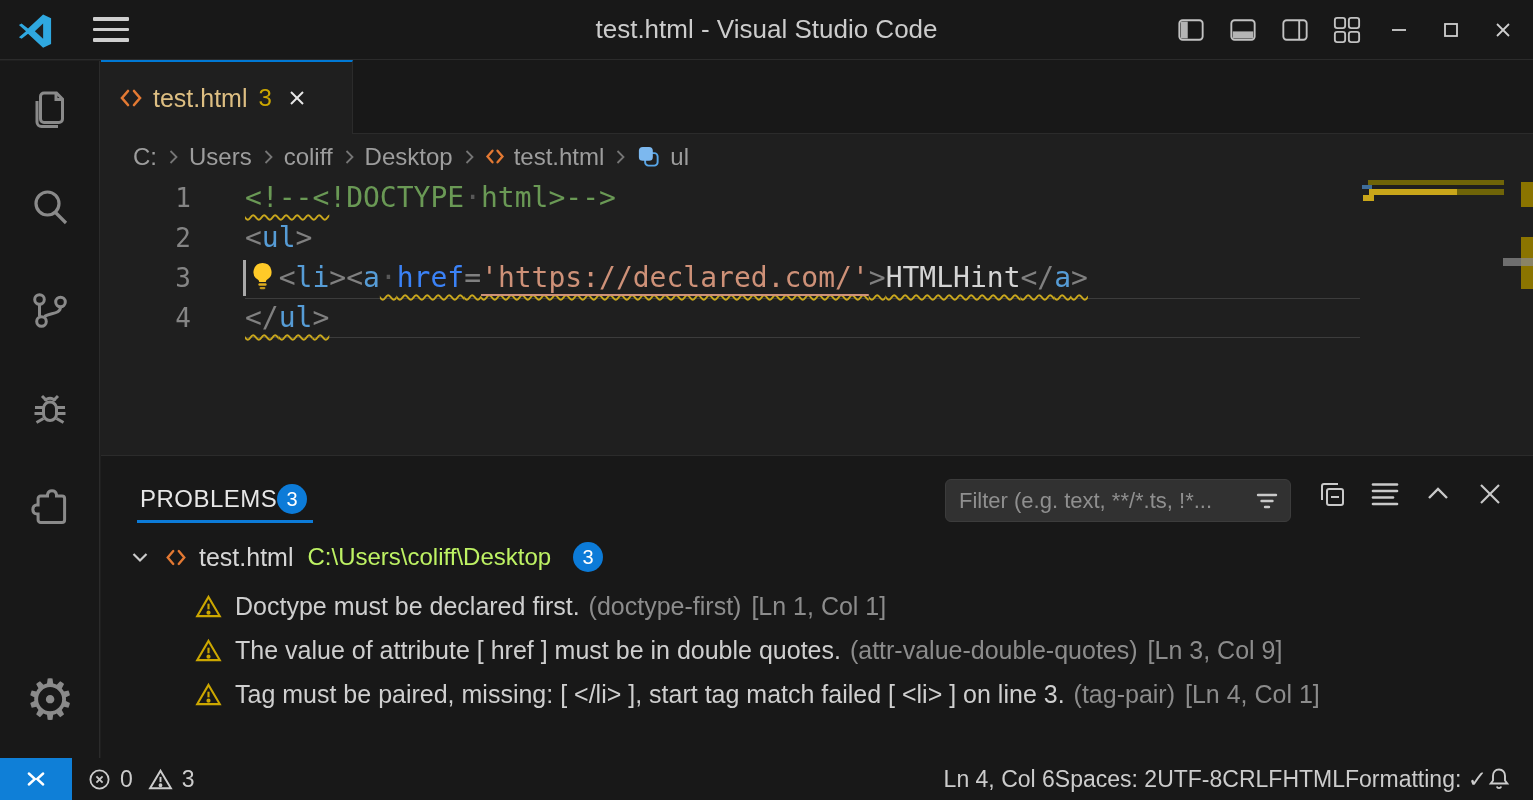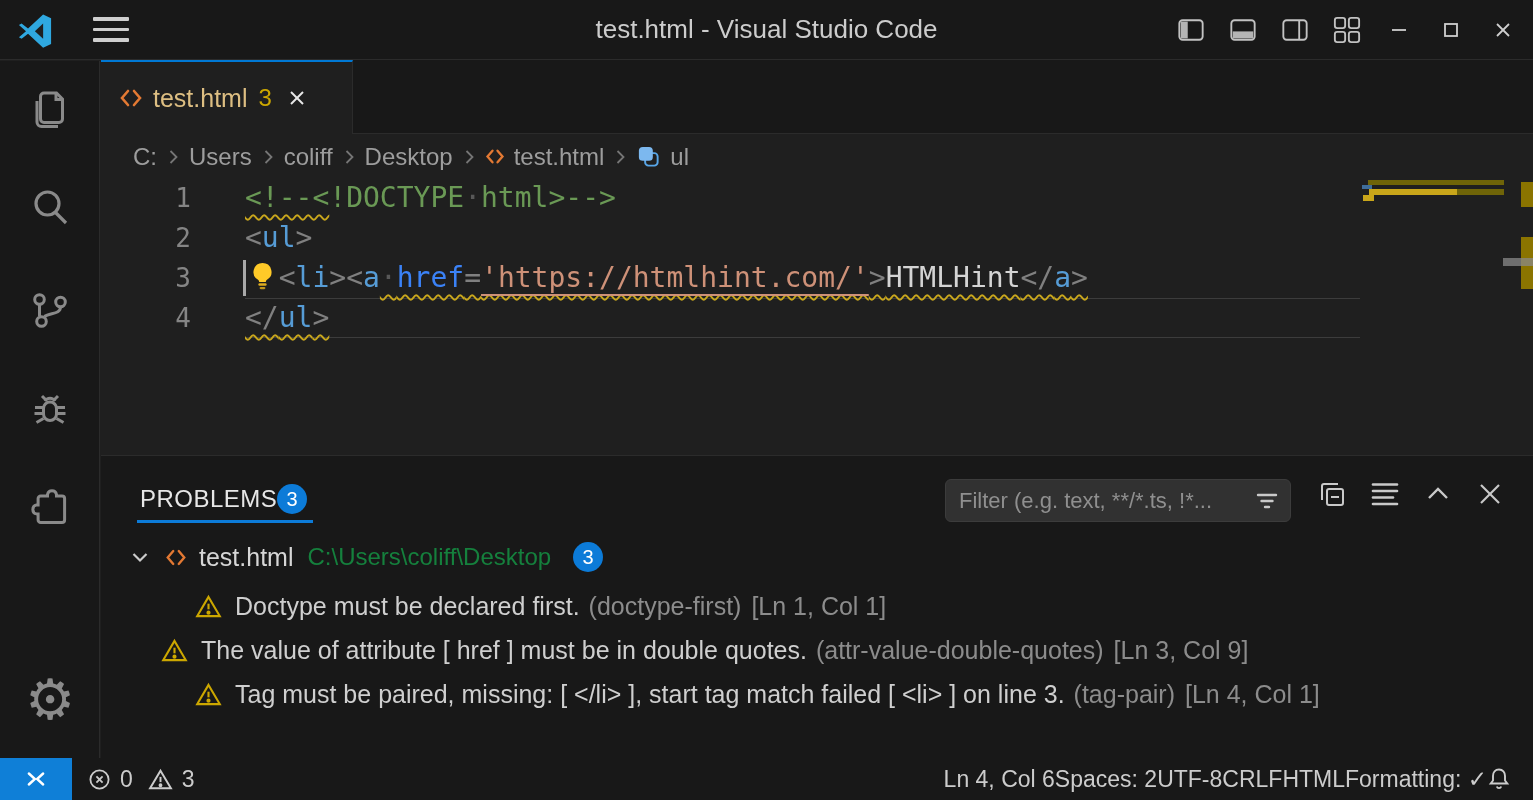--- a/index.html
+++ b/index.html
@@ -68,24 +68,24 @@
   .ptab-underline{ position:absolute; left:36px; top:64px; width:176px; height:3px; background:#0c7bd8; }
   .filterbox{ position:absolute; left:844px; top:23px; width:346px; height:43px; background:#313131;
               border:1px solid #3c3c3c; border-radius:6px; display:flex; align-items:center; padding:0 12px 0 13px; }
   .filterbox input{ flex:1; background:transparent; border:none; outline:none; color:#cccccc;
                     font-size:22px; font-family:"Liberation Sans",sans-serif; min-width:0; }
   .filterbox input::placeholder{ color:#8f8f8f; }
   .panel-icons{ position:absolute; right:30px; top:24px; display:flex; align-items:center; gap:25px; }
   .prow{ position:absolute; left:0; right:0; display:flex; align-items:center; font-size:25px; cursor:pointer; }
   .prow-file{ top:78px; height:46px; padding-left:28px; }
   .prow-w1{ top:128px; height:44px; padding-left:94px; }
-  .prow-w2{ top:172px; height:44px; padding-left:60px;text-align:right; }
+  .prow-w2{ top:172px; height:44px; padding-left:94px;text-align:right; }
   .prow-w3{ top:216px; height:44px; padding-left:94px; }
   .pfile-name{ color:#d6d6d6; margin-left:12px; }
-  .pfile-path{ color:#15803d; margin-left:14px; font-size:24px; }
+  .pfile-path{ color:#bef264; margin-left:14px; font-size:24px; }
   .prow .badge{ margin-left:22px; }
   .pmsg{ color:#cfcfcf; margin-left:13px; }
   .pcode{ color:#8c8c8c; margin-left:9px; }
   .ploc{ color:#8c8c8c; margin-left:10px; }
 
   
   .statusbar{ position:absolute; left:0; right:0; bottom:0; height:42px; background:#181818;
               display:flex; align-items:center; font-size:23px; color:#cccccc; }
   .remote{ width:72px; height:42px; background:#0f7fd7; display:flex; align-items:center;
            justify-content:center; cursor:pointer; }
@@ -298,21 +298,21 @@
       <span class="gutter">3</span>
       <span class="lc">  </span>
         <span class="lc pc">&lt;</span>
         <span class="lc tg">li</span>
         <span class="lc pc">&gt;</span>
         <span class="lc pc">&lt;</span>
         <span class="lc tg">a</span>
         <span class="lc ws sq">·</span>
         <span class="lc at sq">href</span>
         <span class="lc pc sq">=</span>
-        <span class="sq"><span class="lc st lnk">'https://htmlhint.com/'</span></span>
+        <span class="sq"><span class="lc st lnk">'https://declared.com/'</span></span>
         <span class="lc pc sq">&gt;</span>
         <span class="lc tx sq">HTMLHint</span>
         <span class="lc pc sq">&lt;/</span>
         <span class="lc tg sq">a</span>
         <span class="lc pc sq">&gt;</span>
     </div>
 
     <div class="line">
       <span class="gutter">4</span>
       <span class="lc pc sq">&lt;/</span>

